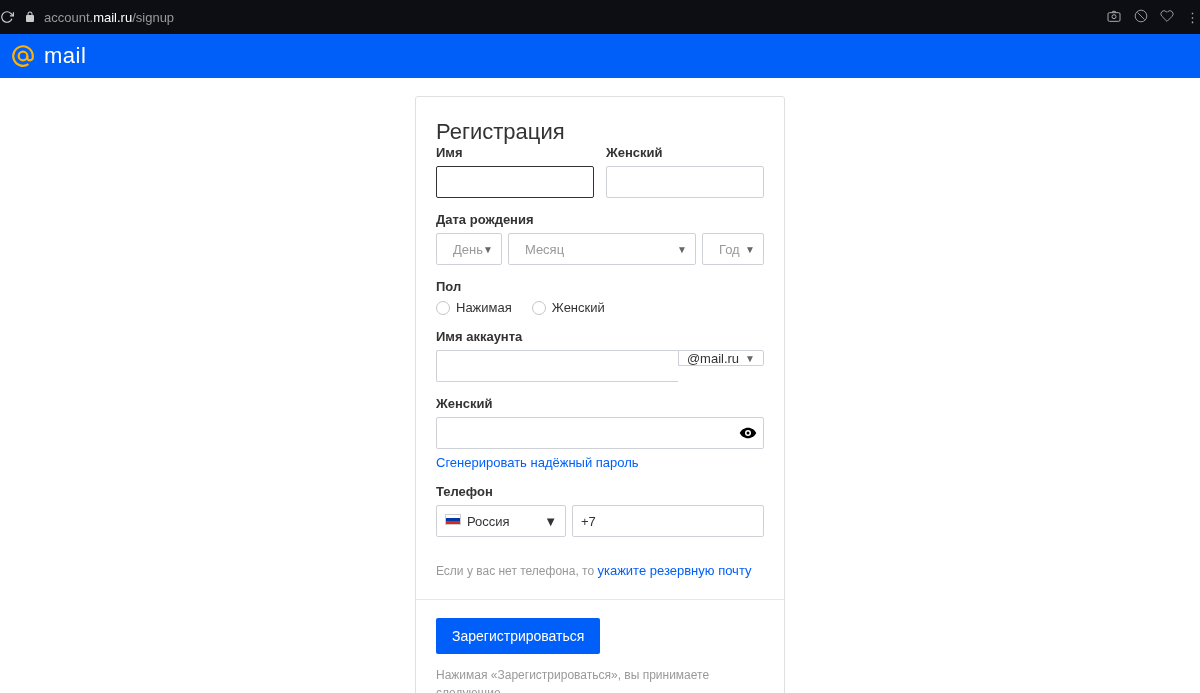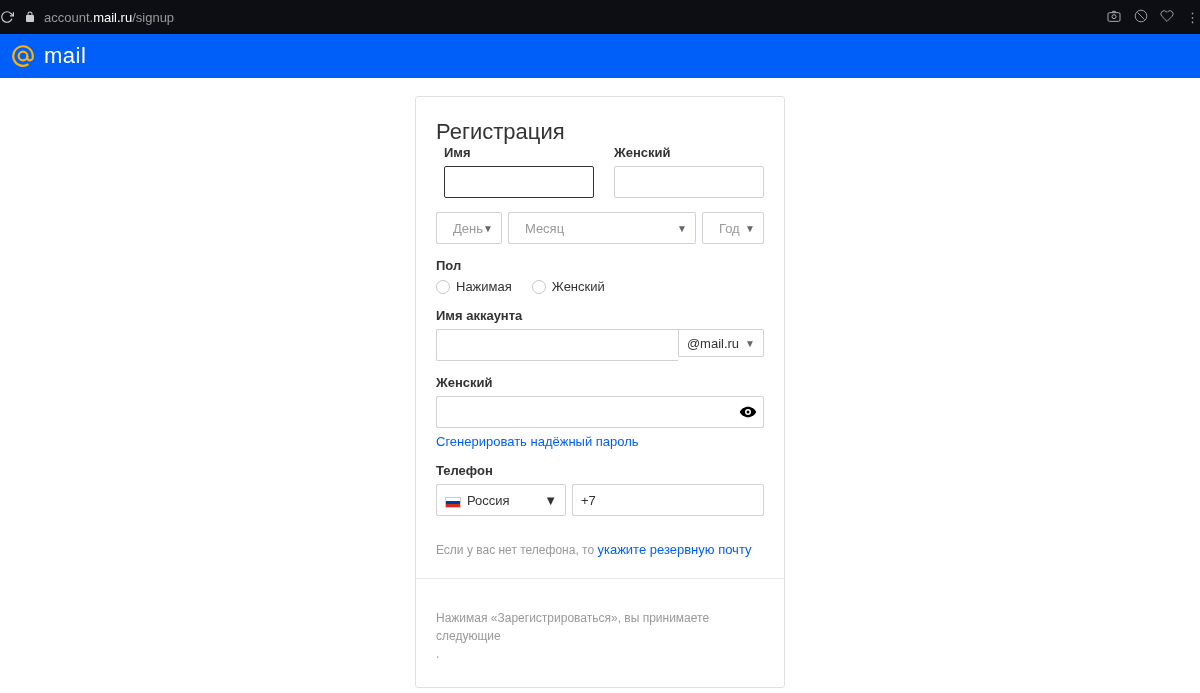--- a/index.html
+++ b/index.html
@@ -74,21 +74,21 @@
       border-radius: 3px;
       padding: 22px 20px 24px 20px;
       background: #fff;
     }
     .form-title {
       font-size: 22px;
       font-weight: 400;
       color: #333;
     }
     .row { display: flex; gap: 12px; }
-    .col { flex: 1; margin-left: 8px; }
+    .col { flex: 1; }
     .field { margin-bottom: 14px; }
     .label {
       font-size: 13px;
       font-weight: bold;
       color: #333;
       margin-bottom: 6px;
       display: block;
     }
     .text-input, .select {
       width: 100%;
@@ -115,21 +115,21 @@
 
     .radio-row { display:flex; gap:20px; align-items:center; margin-top:4px; }
     .radio-item { display:flex; gap:6px; align-items:center; cursor:pointer; font-size:13px; color:#333;}
     .radio-circle {
       width:14px; height:14px; border:1px solid #c3c6cc; border-radius:50%; background:#fff;
     }
 
     .account-row { display:flex; }
     .account-row .text-input { border-top-right-radius:0; border-bottom-right-radius:0; border-right:none; flex:1;}
     .domain-select {
-      display:flex; align-items:center; gap:6px; border:1px solid #ced1d6; height:28px; padding:0 8px;
+      display:flex; align-items:center; gap:6px; border:1px solid #ced1d6; height:16px; padding:0 8px;
       border-top-right-radius:2px; border-bottom-right-radius:2px; font-size:13px; color:#333; background:#fff;
       cursor:pointer; min-width:76px; justify-content:center;
     }
     .domain-select .caret { font-size:10px; color:#666; }
 
     .password-wrap { position:relative; }
     .eye-btn {
       position:absolute; right:6px; top:50%; transform:translateY(-50%);
       width:20px;height:20px; display:flex;align-items:center;justify-content:center;
       cursor:pointer; background:transparent;border:none;
@@ -219,20 +219,21 @@
         <span class="label">Имя</span>
         <input class="text-input focus" style="">
       </div>
       <div class="col field">
         <span class="label">Женский</span>
         <input class="text-input" style="">
       </div>
     </div>
 
     <div class="field">
+      <span class="label">Дата рождения</span>
       <div class="dob-row">
         <div class="select">
           <span>День</span>
             <span class="caret">▼</span>
         </div>
         <div class="select">
           <span>Месяц</span>
             <span class="caret">▼</span>
         </div>
         <div class="select">
@@ -278,34 +279,35 @@
             </svg>
         </button>
       </div>
       <span class="link gen-pw">Сгенерировать надёжный пароль</span>
     </div>
 
     <div class="field">
       <span class="label">Телефон</span>
       <div class="phone-row">
         <div class="country-select">
-          <span style="display:flex;align-items:flex-end;gap:6px;">
+          <span style="display:flex;align-items:flex-start;gap:6px;">
             <span class="flag"></span>
             <span>Россия</span>
           </span>
           <span class="caret">▼</span>
         </div>
         <input class="text-input phone-input" value="+7" style="">
       </div>
       <div class="hint">
         <br>
         <span>Если у вас нет телефона, то </span><span class="link">укажите резервную почту</span>
       </div>
     </div>
 
     <div class="footer-block">
+      <button class="submit-btn">Зарегистрироваться</button>
       <div class="terms-hint">
         <span>Нажимая «Зарегистрироваться», вы принимаете следующие </span><br>
         .
       </div>
     </div>
   </div>
 </div>
 
 </body></html>

